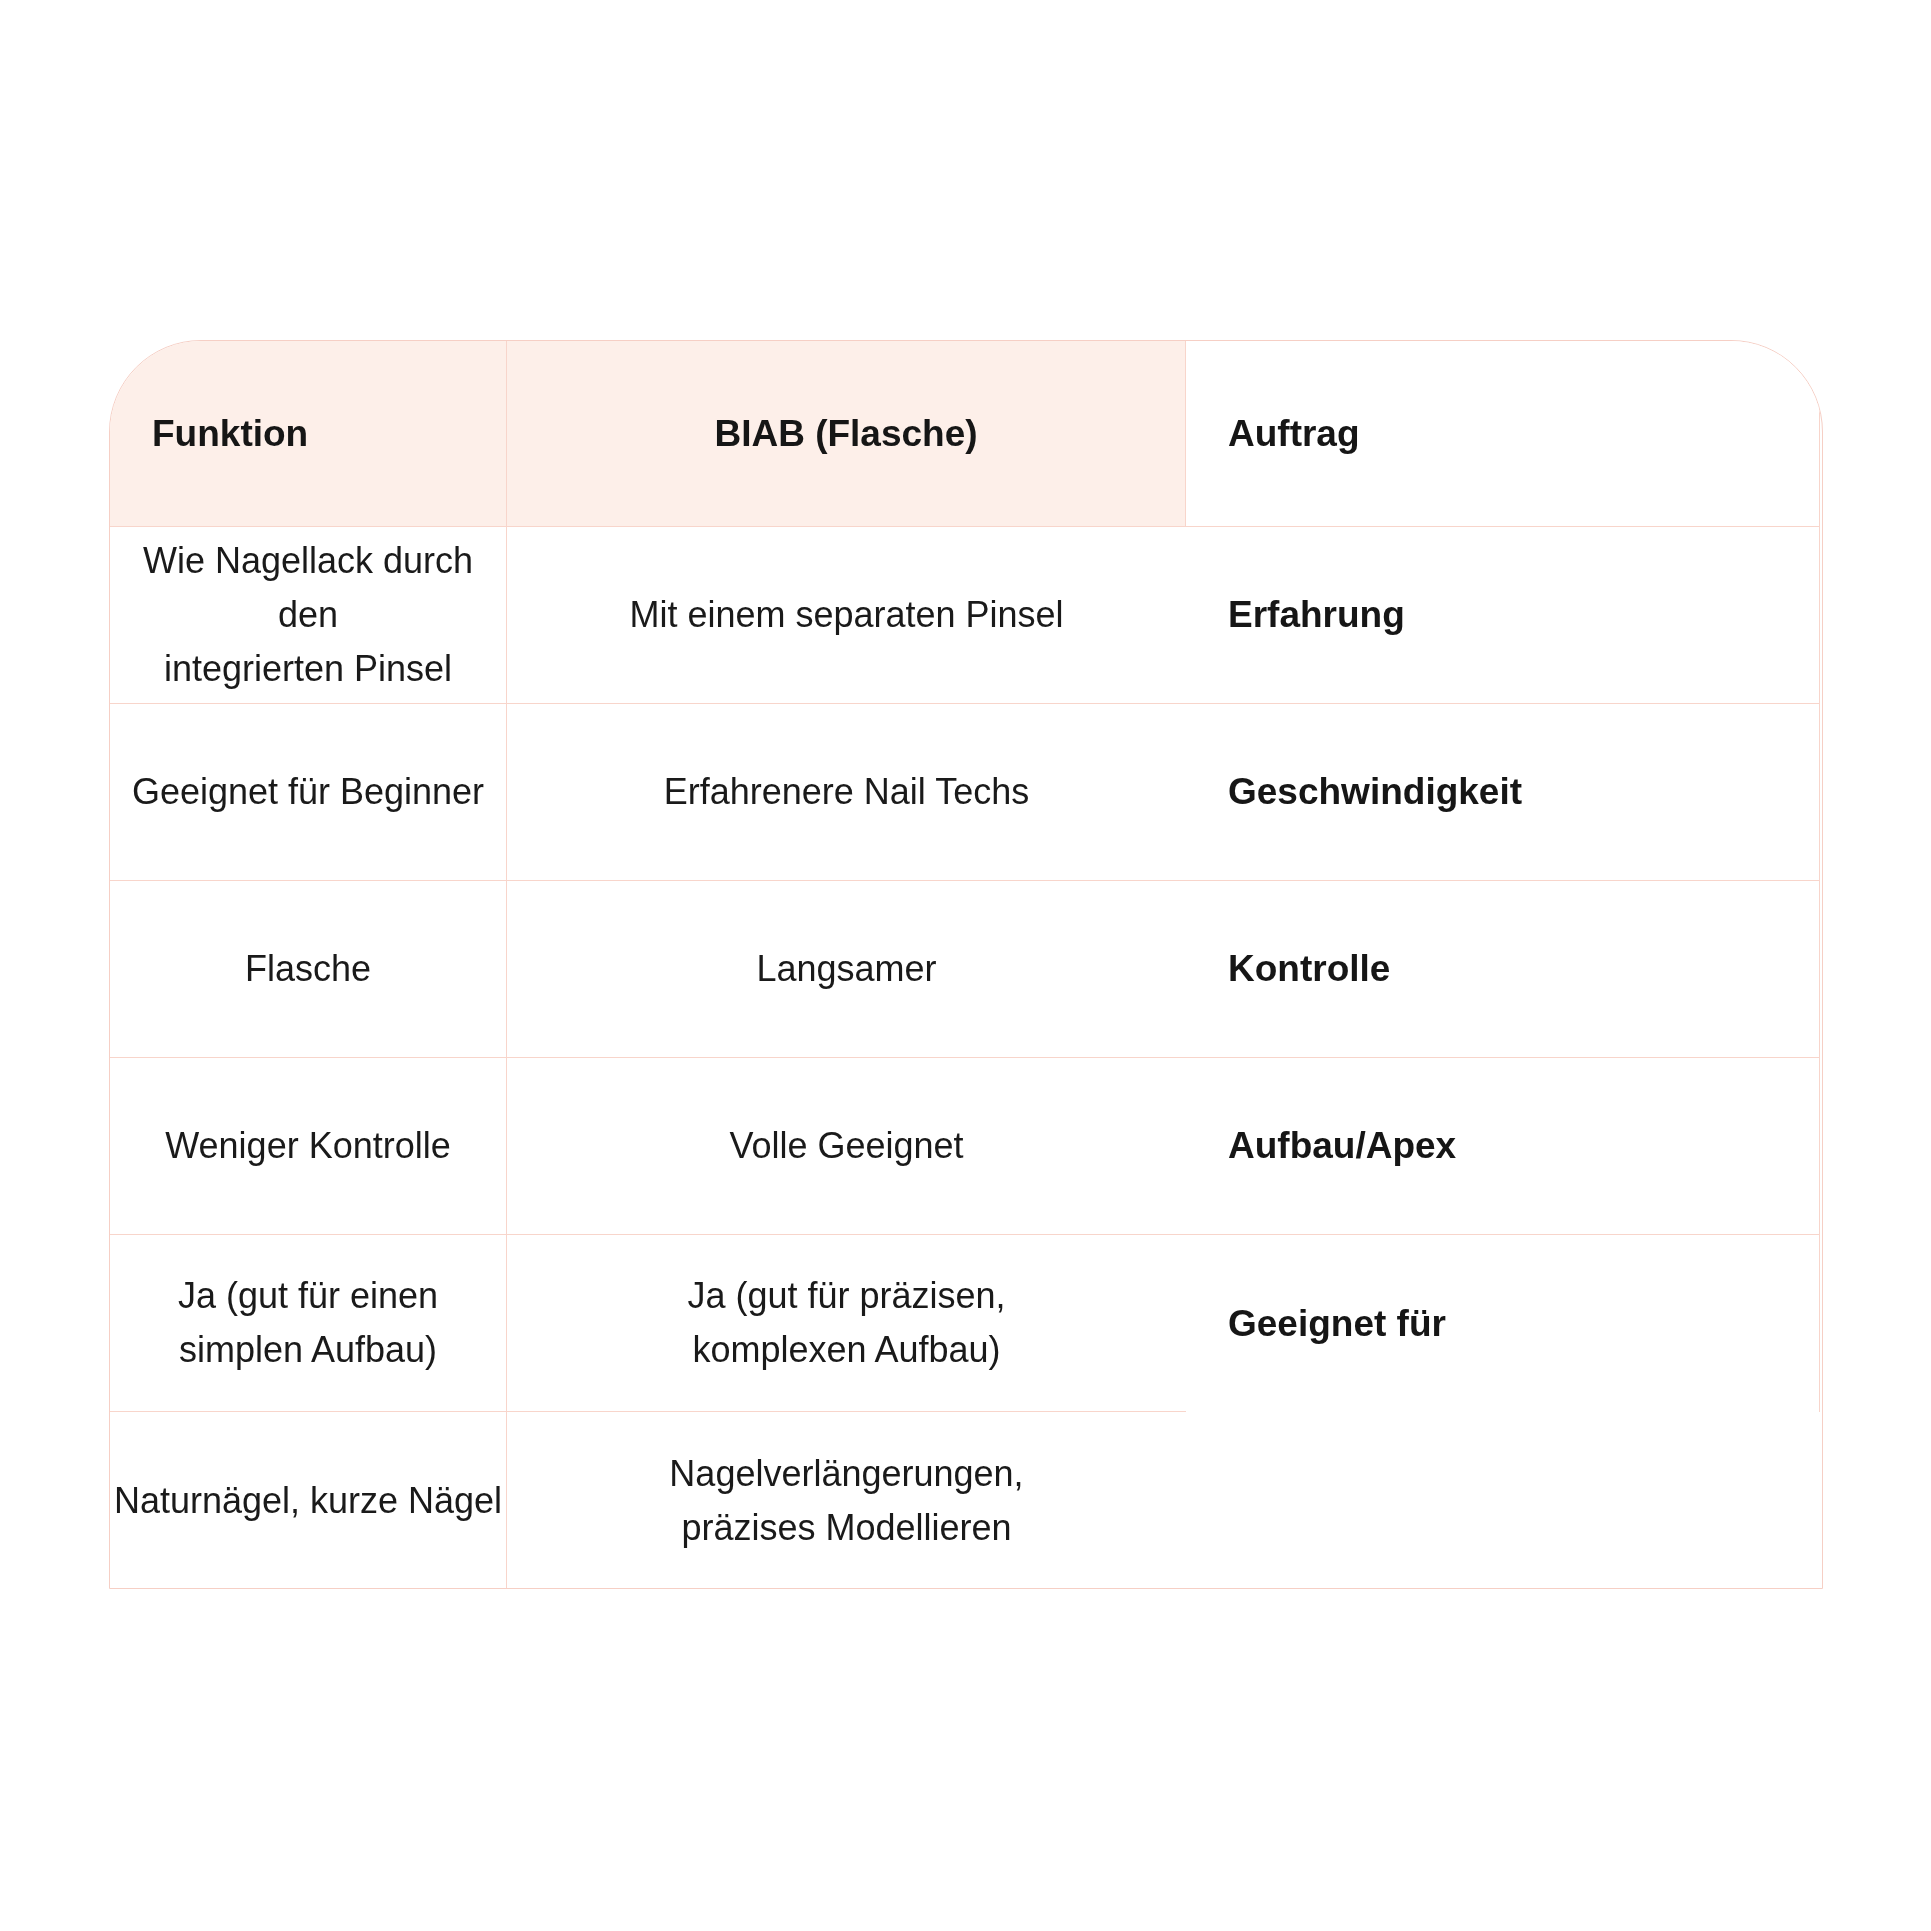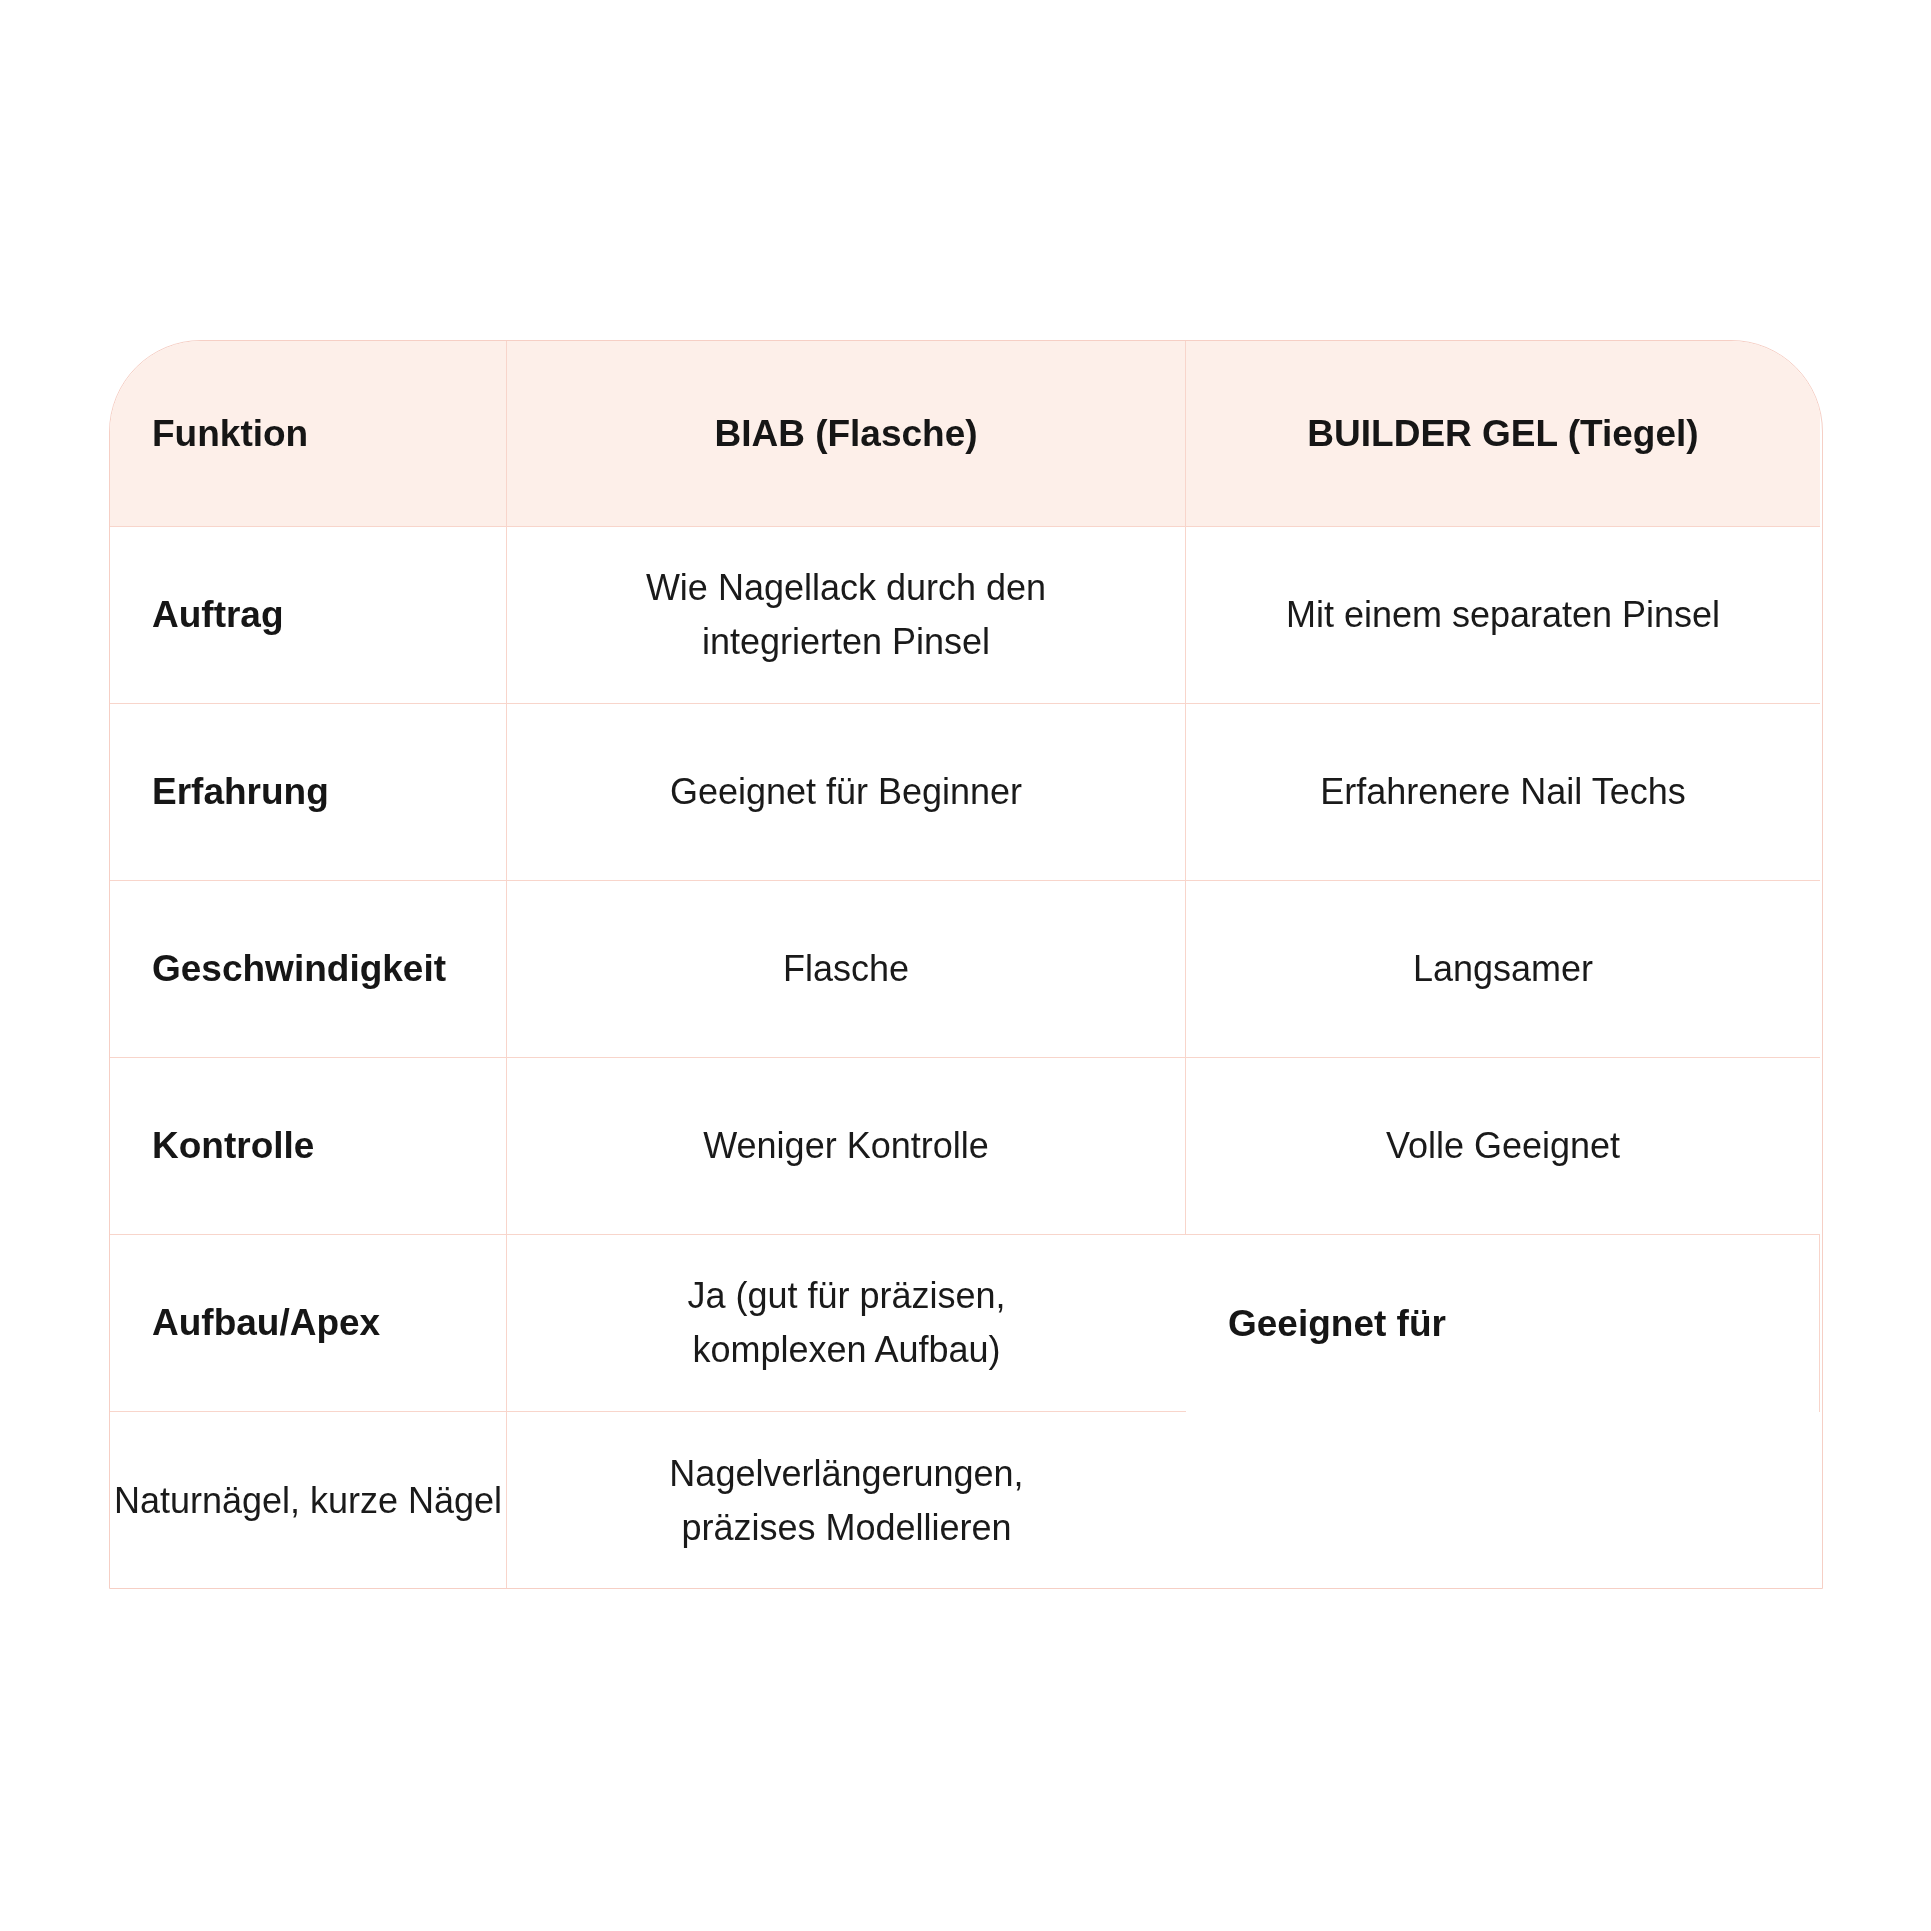--- a/index.html
+++ b/index.html
@@ -65,40 +65,41 @@
   }
 </style>
 </head>
 <body>
 
 <div class="canvas">
   <div class="compare-table">
 
     <div class="cell header feature">Funktion</div>
     <div class="cell header">BIAB (Flasche)</div>
-    <div class="cell header col-last">BUILDER GEL (Tiegel)</div>
 
     <div class="cell feature">Auftrag</div>
     <div class="cell">Wie Nagellack durch den
 integrierten Pinsel</div>
     <div class="cell col-last">Mit einem separaten Pinsel</div>
 
     <div class="cell feature">Erfahrung</div>
     <div class="cell">Geeignet für Beginner</div>
     <div class="cell col-last">Erfahrenere Nail Techs</div>
 
     <div class="cell feature">Geschwindigkeit</div>
     <div class="cell">Flasche</div>
     <div class="cell col-last">Langsamer</div>
 
     <div class="cell feature">Kontrolle</div>
     <div class="cell">Weniger Kontrolle</div>
     <div class="cell col-last">Volle Geeignet</div>
 
     <div class="cell feature">Aufbau/Apex</div>
+    <div class="cell">Ja (gut für einen
+simplen Aufbau)</div>
     <div class="cell col-last">Ja  (gut für präzisen,
 komplexen Aufbau)</div>
 
     <div class="cell feature row-last">Geeignet für</div>
     <div class="cell row-last">Naturnägel, kurze Nägel</div>
     <div class="cell row-last col-last">Nagelverlängerungen,
 präzises Modellieren</div>
 
   </div>
 </div>

